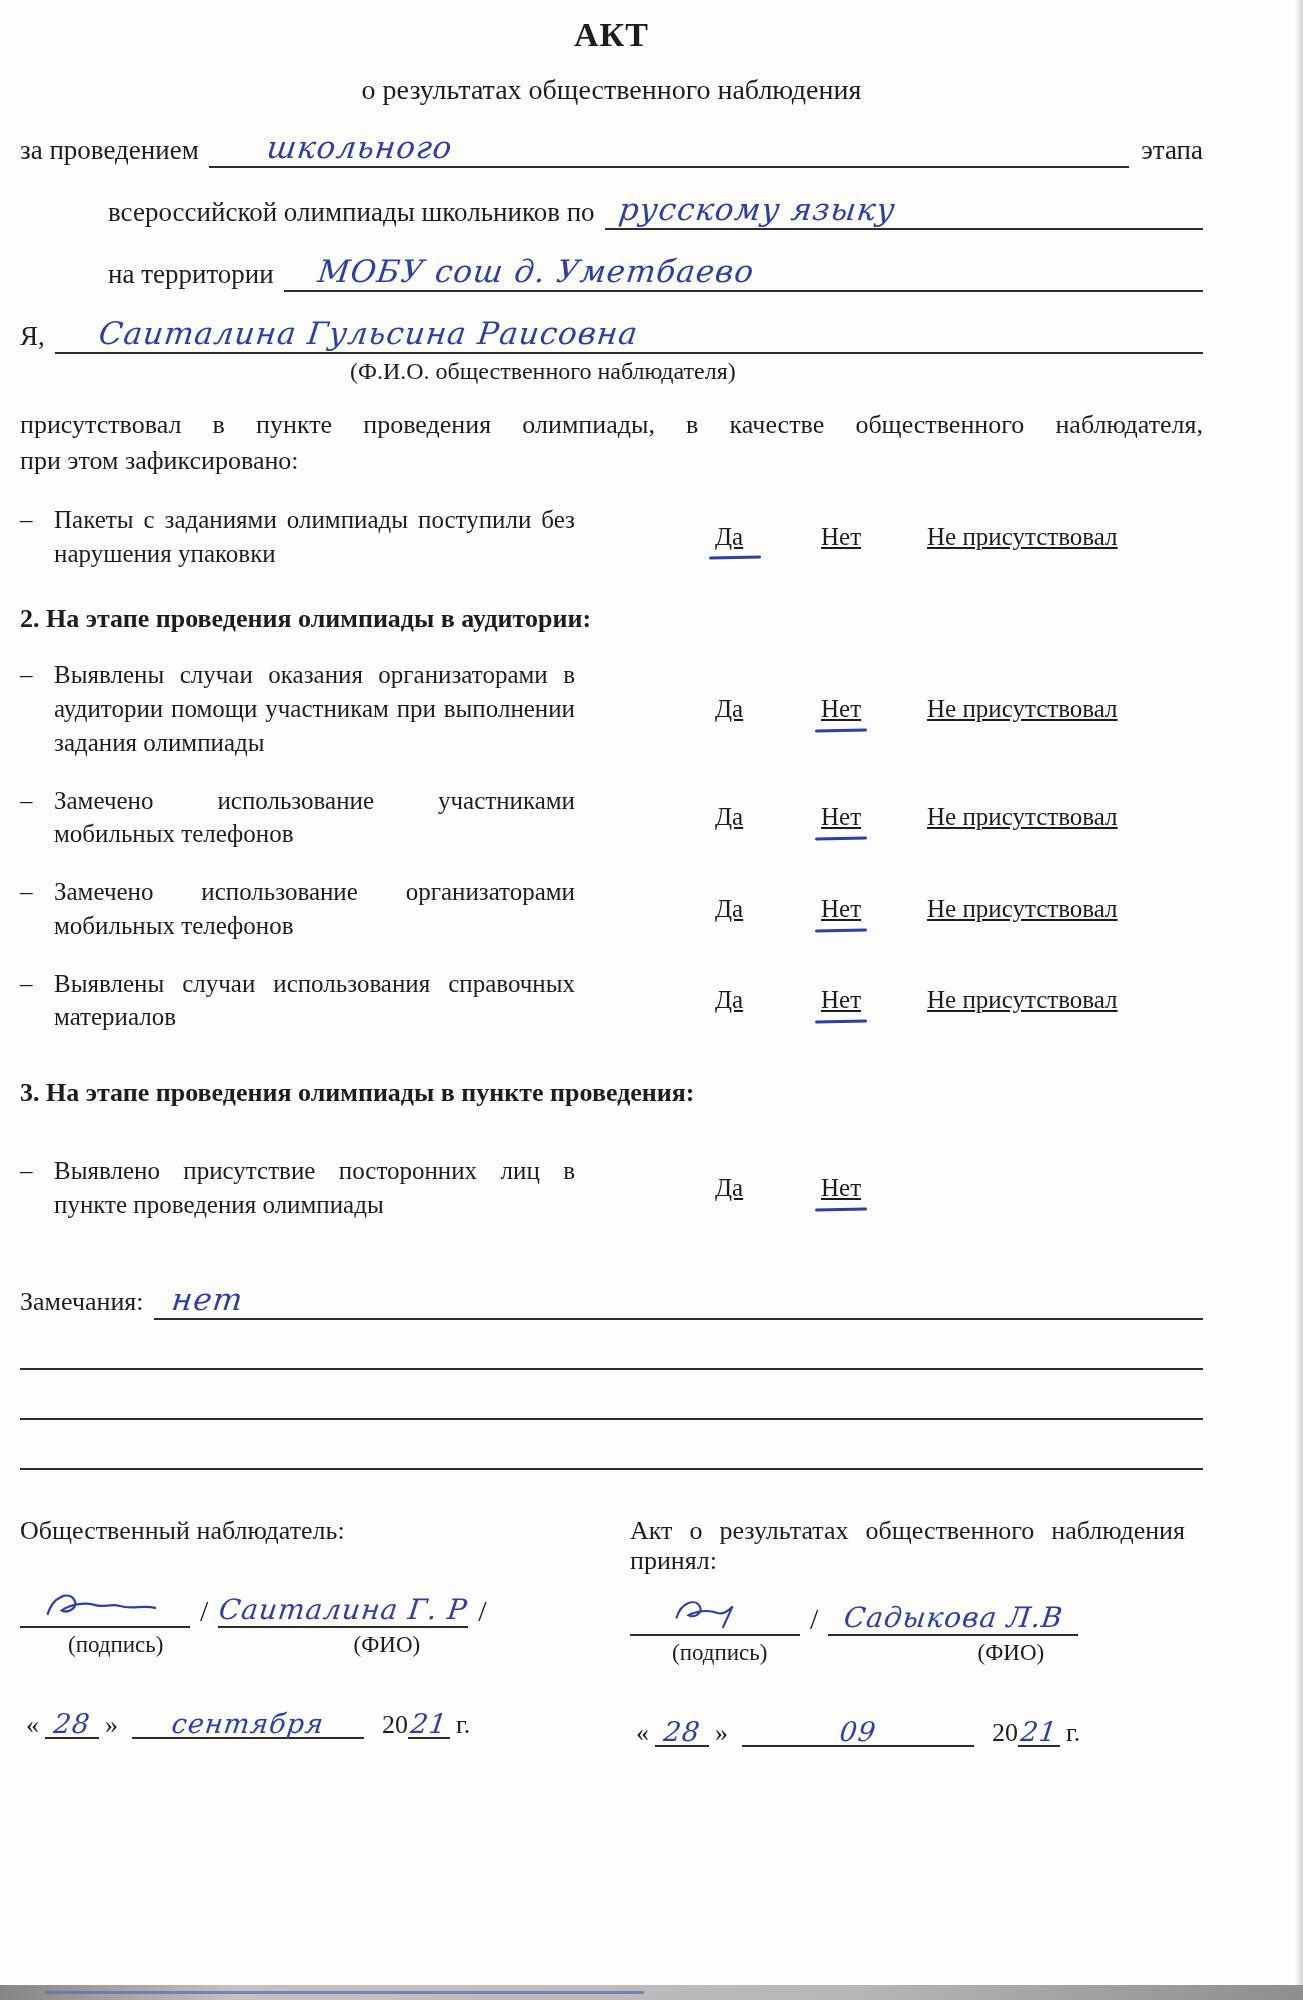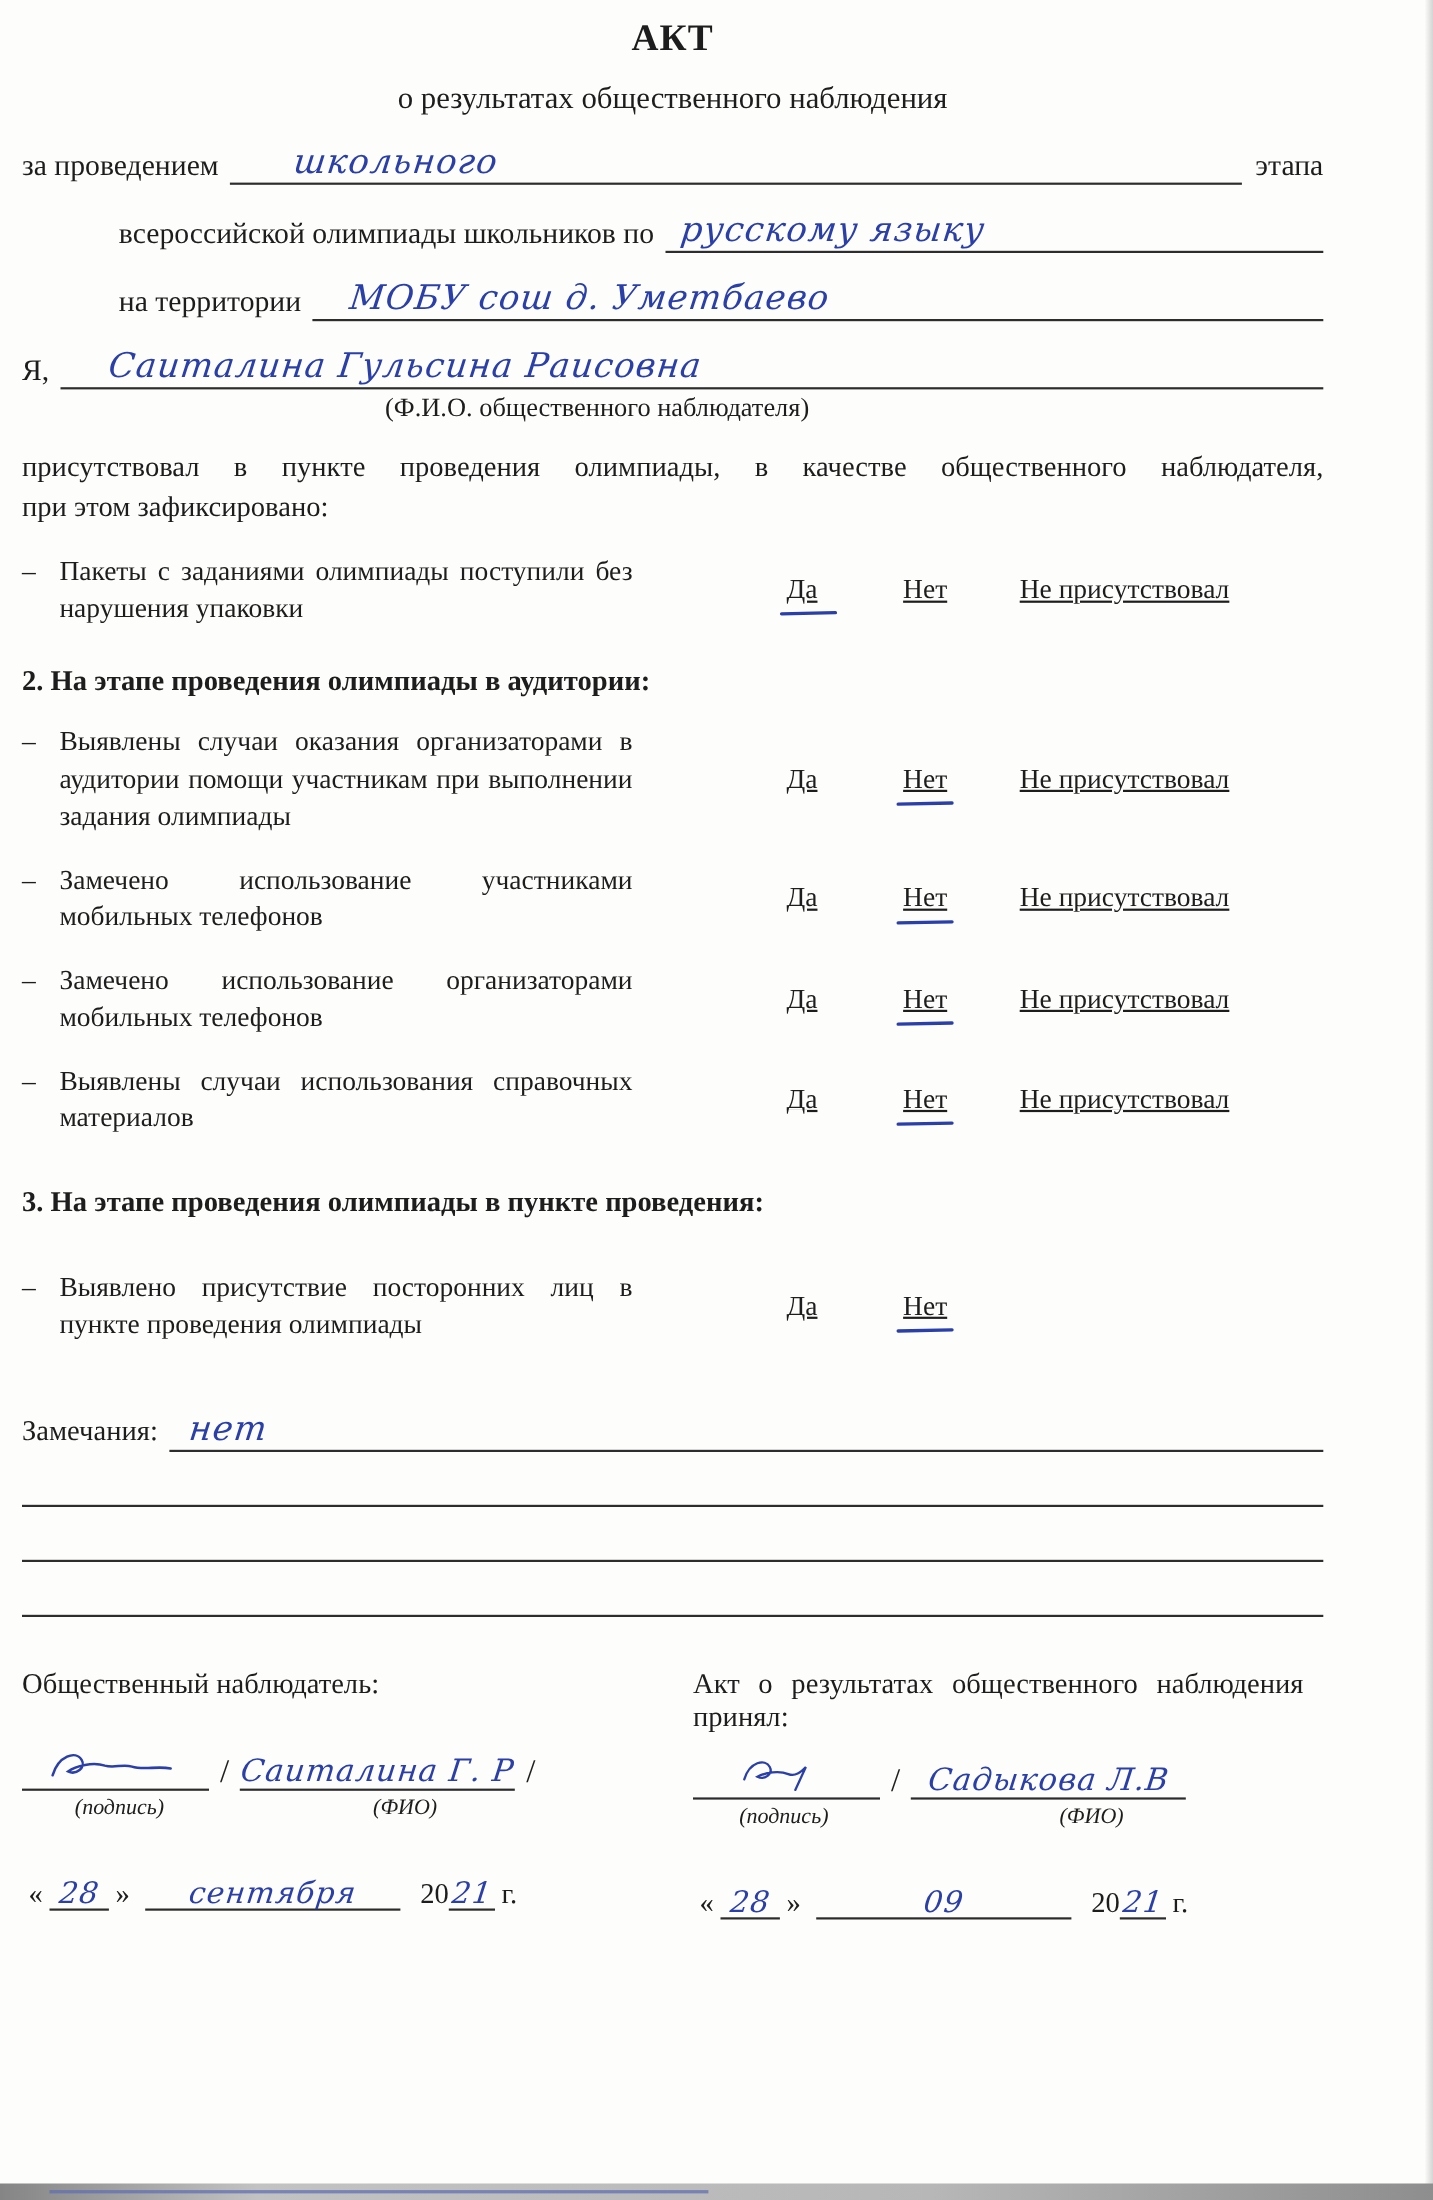--- a/index.html
+++ b/index.html
@@ -58,21 +58,21 @@
   .f-left{flex:0 0 585px;}
   .f-right{flex:1;margin-left:25px;}
   .f-title{font-size:26px;}
   .f-right .f-title{width:555px;text-align:justify;}
 
   .sig-row{display:flex;align-items:flex-end;margin-top:34px;font-size:27px;}
   .sig-line{border-bottom:2px solid #2b2b2b;display:inline-flex;align-items:flex-end;justify-content:center;}
   .sig-line.sigbox{width:170px;height:44px;}
   .sig-line.fiobox{width:250px;height:44px;padding-bottom:2px;}
   .slash{margin:0 10px;font-size:30px;}
-  .cap-row{display:flex;font-size:20px;margin-top:4px;font-style:italic;}
+  .cap-row{display:flex;font-size:23px;margin-top:4px;}
   .f-left .cap1{margin-left:48px;}
   .f-left .cap2{margin-left:190px;}
   .f-right .cap1{margin-left:42px;}
   .f-right .cap2{margin-left:210px;}
 
   .date-row{display:flex;align-items:baseline;font-size:26px;margin-top:52px;}
   .q-mark{margin:0 6px;}
   .d-blank{border-bottom:2px solid #2b2b2b;width:54px;display:inline-flex;justify-content:center;}
   .m-blank{border-bottom:2px solid #2b2b2b;width:232px;display:inline-flex;justify-content:center;margin-left:8px;}
   .y-pre{margin-left:18px;}

